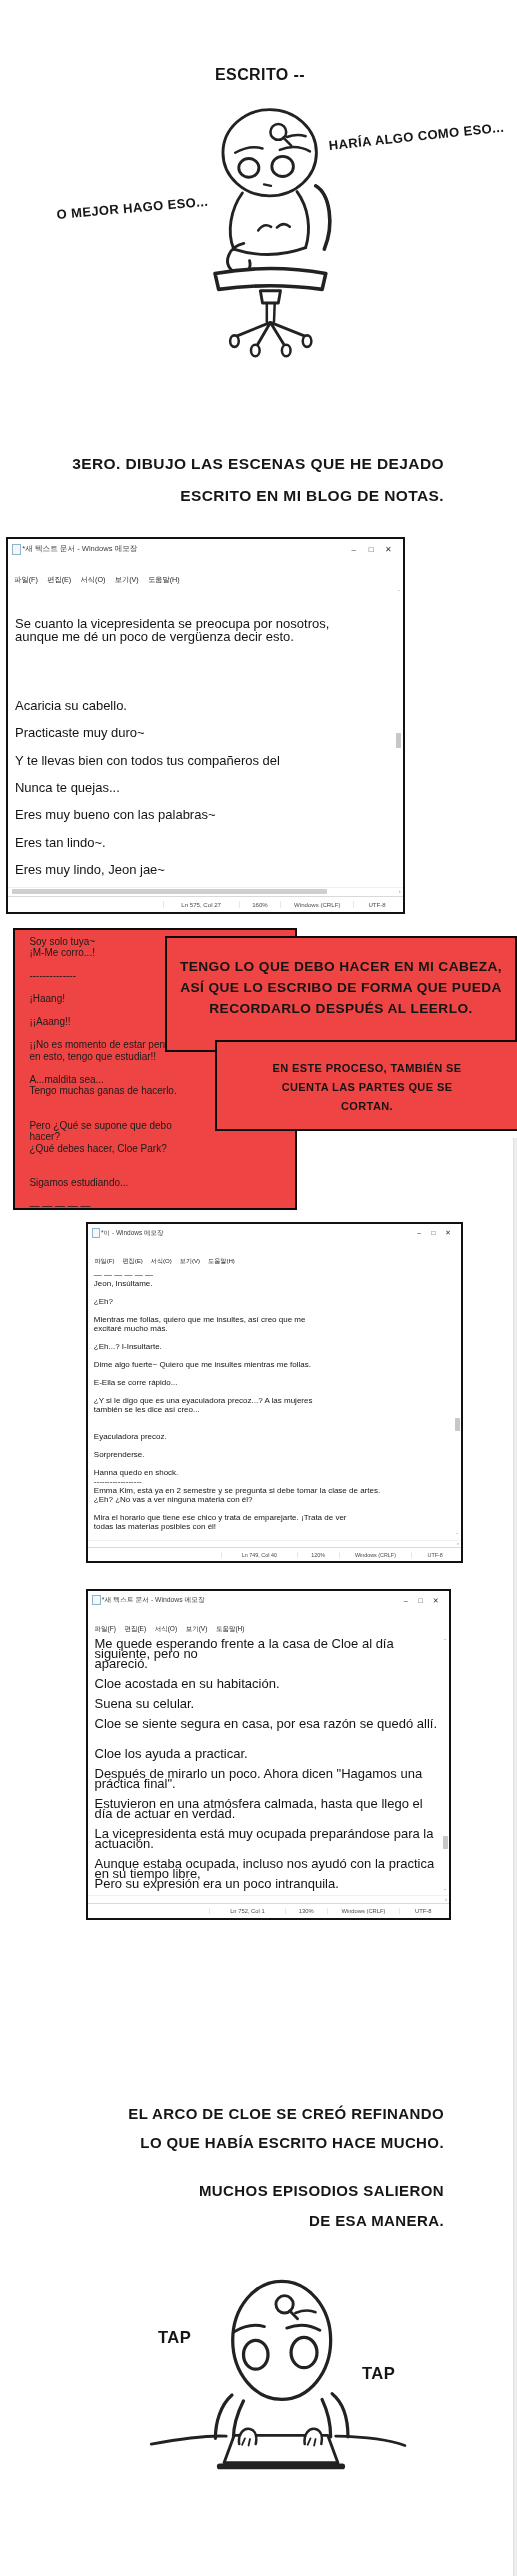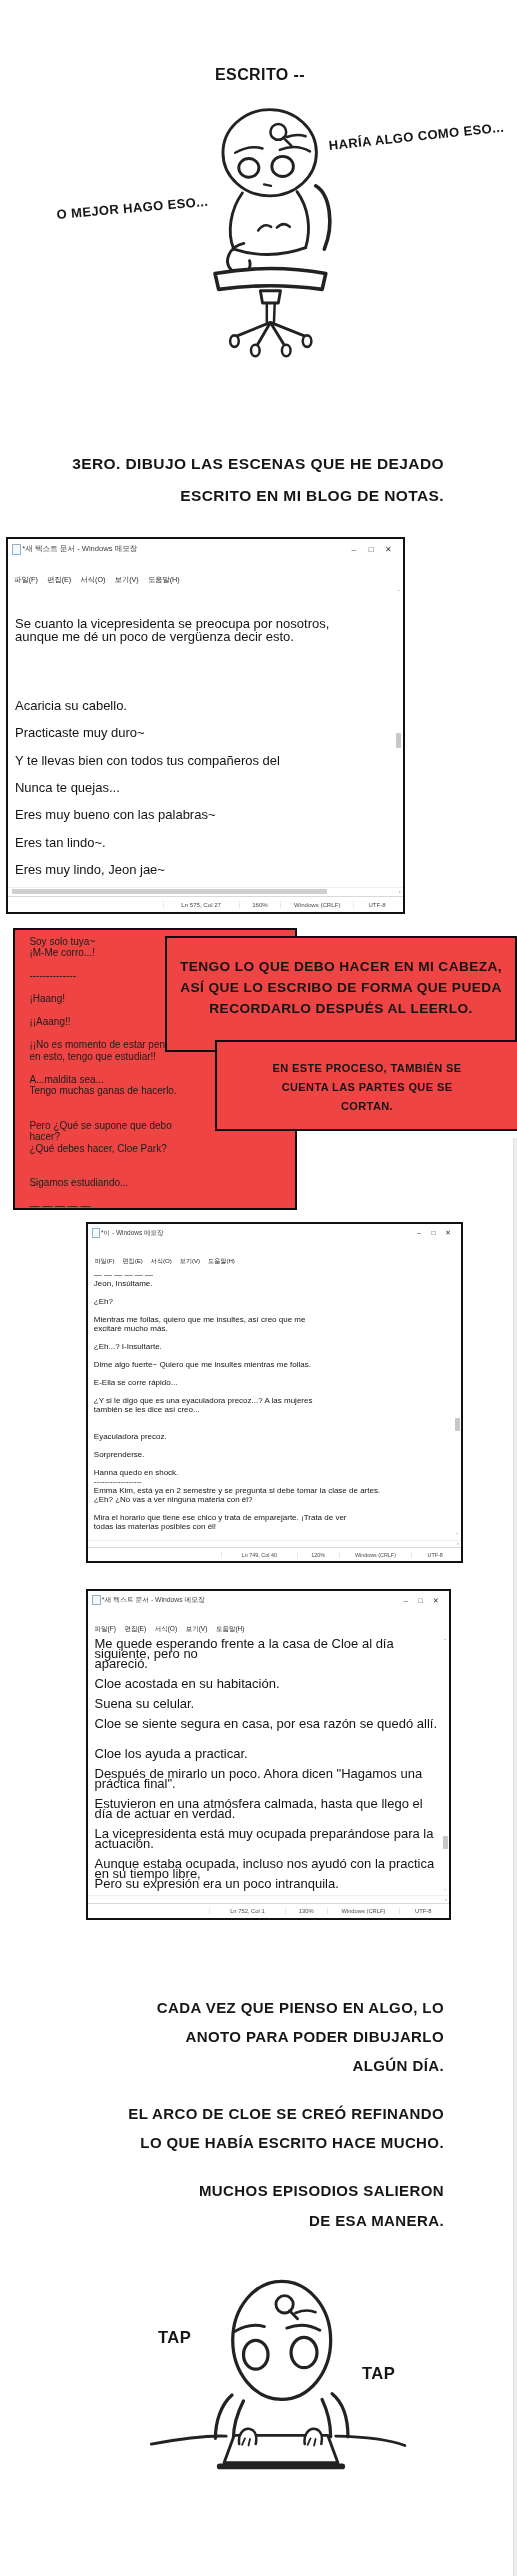--- a/index.html
+++ b/index.html
@@ -312,23 +312,20 @@
     </div>
     <div class="np-status">
       <div class="sp"></div>
       <span class="cell c-ln">Ln 752, Col 1</span>
       <span class="cell c-zm">130%</span>
       <span class="cell c-eol">Windows (CRLF)</span>
       <span class="cell c-enc">UTF-8</span>
     </div>
   </div>
 
-  <div class="comic center" style="top:1993px;font-size:15px;line-height:29px;">CADA VEZ QUE PIENSO EN ALGO, LO
-ANOTO PARA PODER DIBUJARLO
-ALGÚN DÍA.</div>
   <div class="comic center" style="top:2099px;font-size:15px;line-height:29px;">EL ARCO DE CLOE SE CREÓ REFINANDO
 LO QUE HABÍA ESCRITO HACE MUCHO.</div>
   <div class="comic center" style="top:2176px;font-size:15px;line-height:30px;">MUCHOS EPISODIOS SALIERON
 DE ESA MANERA.</div>
 
   <div class="comic" style="left:158px;top:2328px;font-size:16.6px;">TAP</div>
   <div class="comic" style="left:362px;top:2364px;font-size:16.6px;">TAP</div>
 
   <svg style="left:0;top:2261px;" width="518" height="315" viewBox="0 0 719 437">
     <g stroke="#222" stroke-width="4.5" fill="none" stroke-linecap="round" stroke-linejoin="round">

